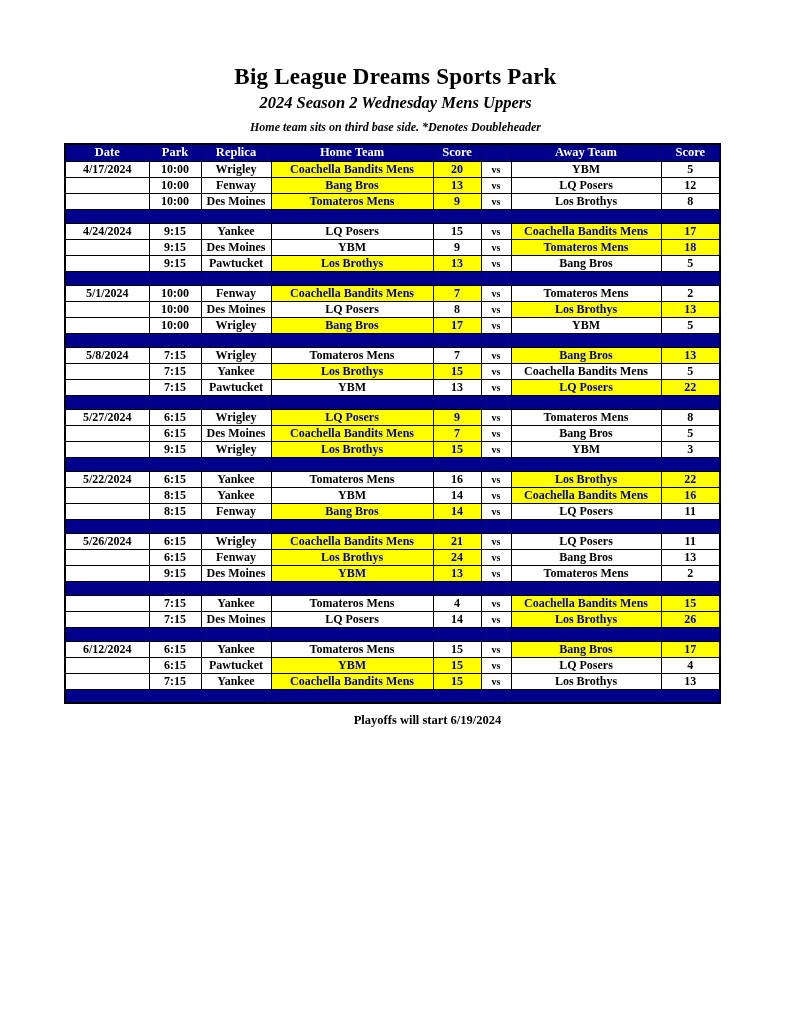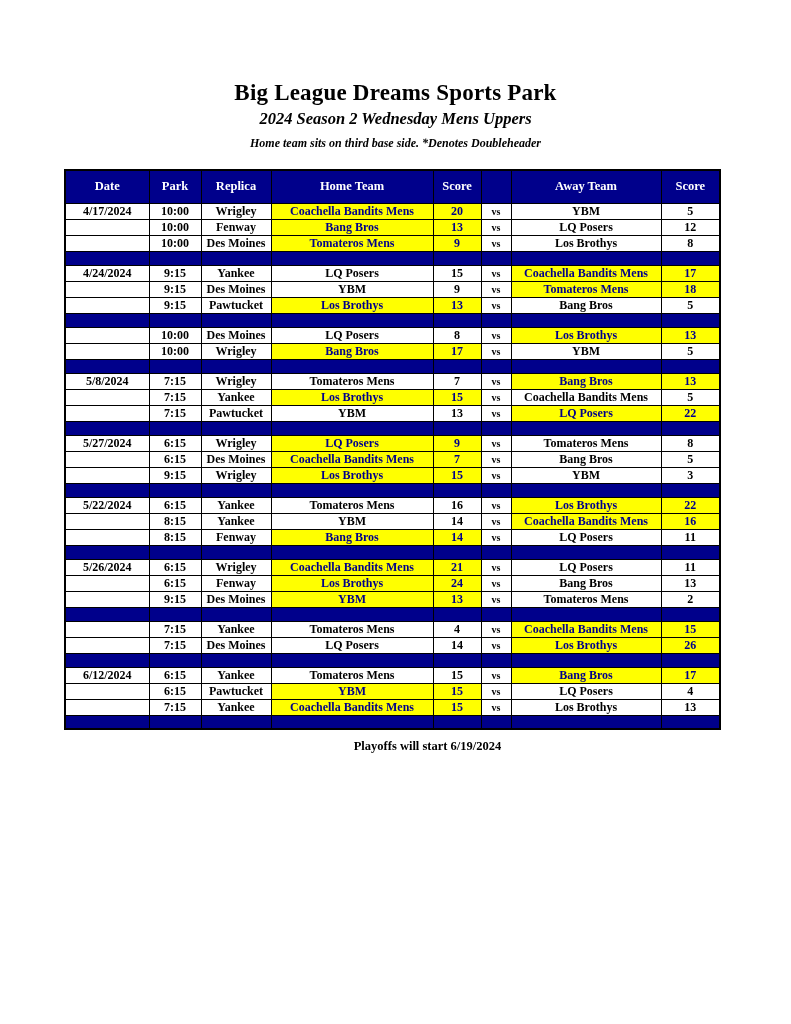--- a/index.html
+++ b/index.html
@@ -3,49 +3,49 @@
 <meta charset="utf-8">
 <style>
   * { box-sizing: border-box; margin: 0; padding: 0; }
   html, body { background: #ffffff; }
   body {
     width: 791px; height: 1024px;
     font-family: "Liberation Serif", serif;
     color: #000000;
     position: relative;
   }
-  .page { padding-top: 80px; }
+  .page { padding-top: 64px; }
   .title {
     text-align: center; font-weight: bold; font-size: 23px;
     letter-spacing: 0.2px; margin-bottom: 3px;
   }
   .subtitle {
     text-align: center; font-weight: bold; font-size: 16.5px;
     margin-bottom: 7px;
     font-style: italic;
   }
   .note {
     text-align: center; font-weight: bold; font-style: italic;
-    font-size: 12px; margin-bottom: 18px;
+    font-size: 12px; margin-bottom: 8px;
   }
   table.schedule {
     border-collapse: collapse; table-layout: fixed;
     margin-left: 64px; width: 655px;
     border: 2px solid #000000;
   }
   .schedule th, .schedule td {
     border: 1px solid #000000;
     text-align: center; vertical-align: middle;
     font-weight: bold; font-size: 12px;
     overflow: hidden; white-space: nowrap;
     padding: 0;
   }
   .schedule thead th {
     background: #00008B; color: #FFFFFF;
-    height: 33px; font-size: 12.5px;
+    height: 17px; font-size: 12.5px;
   }
   .schedule tbody td { height: 16px; background: #FFFFFF; }
   .schedule td.win { background: #FFFF00; color: #00008B; }
   .schedule td.c-vs { font-size: 10px; }
   .schedule tr.sep-row td { background: #00008B; height: 14px; border-color: #000000; }
   .footer {
     margin: 9px 0 0 64px; font-weight: bold; font-size: 12.5px; text-align: center;
   }
 </style>
 </head>
@@ -154,20 +154,30 @@
           <td></td>
           <td></td>
           <td></td>
           <td></td>
           <td></td>
           <td></td>
           <td></td>
           <td></td>
         </tr>
         <tr>
+          <td>5/1/2024</td>
+          <td>10:00</td>
+          <td>Fenway</td>
+          <td class="win">Coachella Bandits Mens</td>
+          <td class="win">7</td>
+          <td class="c-vs">vs</td>
+          <td>Tomateros Mens</td>
+          <td>2</td>
+        </tr>
+        <tr>
           <td></td>
           <td>10:00</td>
           <td>Des Moines</td>
           <td>LQ Posers</td>
           <td>8</td>
           <td class="c-vs">vs</td>
           <td class="win">Los Brothys</td>
           <td class="win">13</td>
         </tr>
         <tr>

